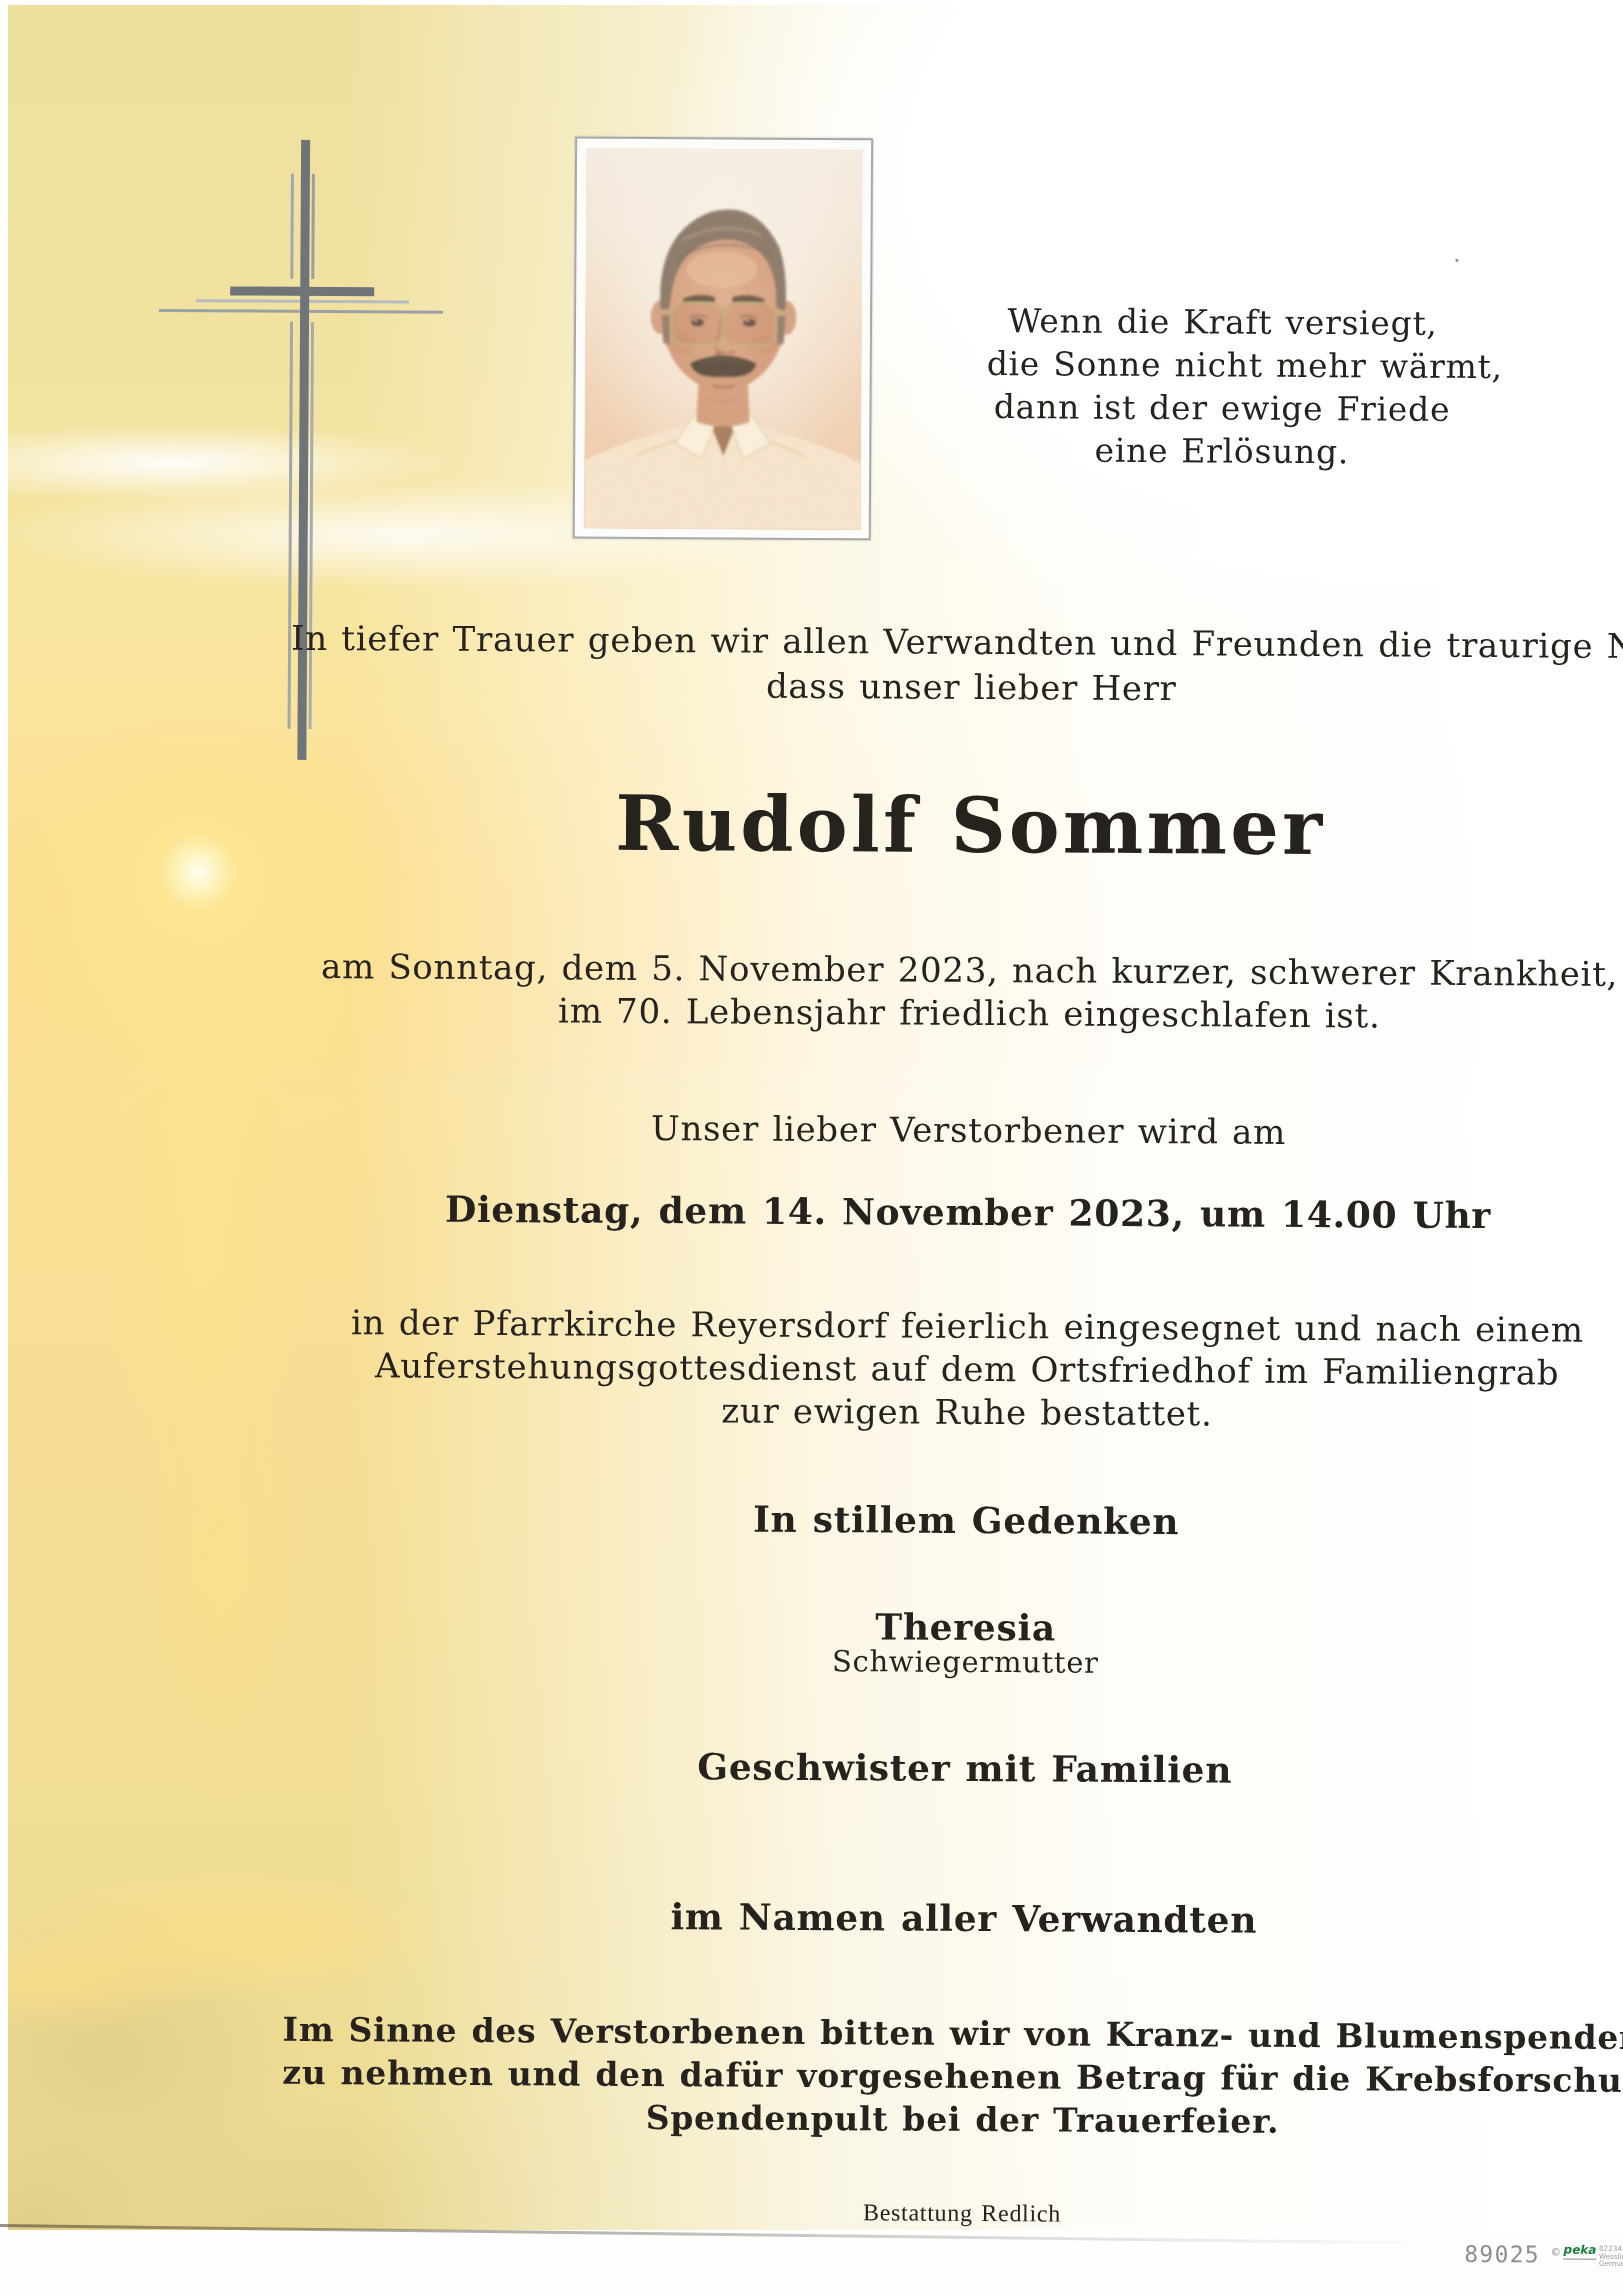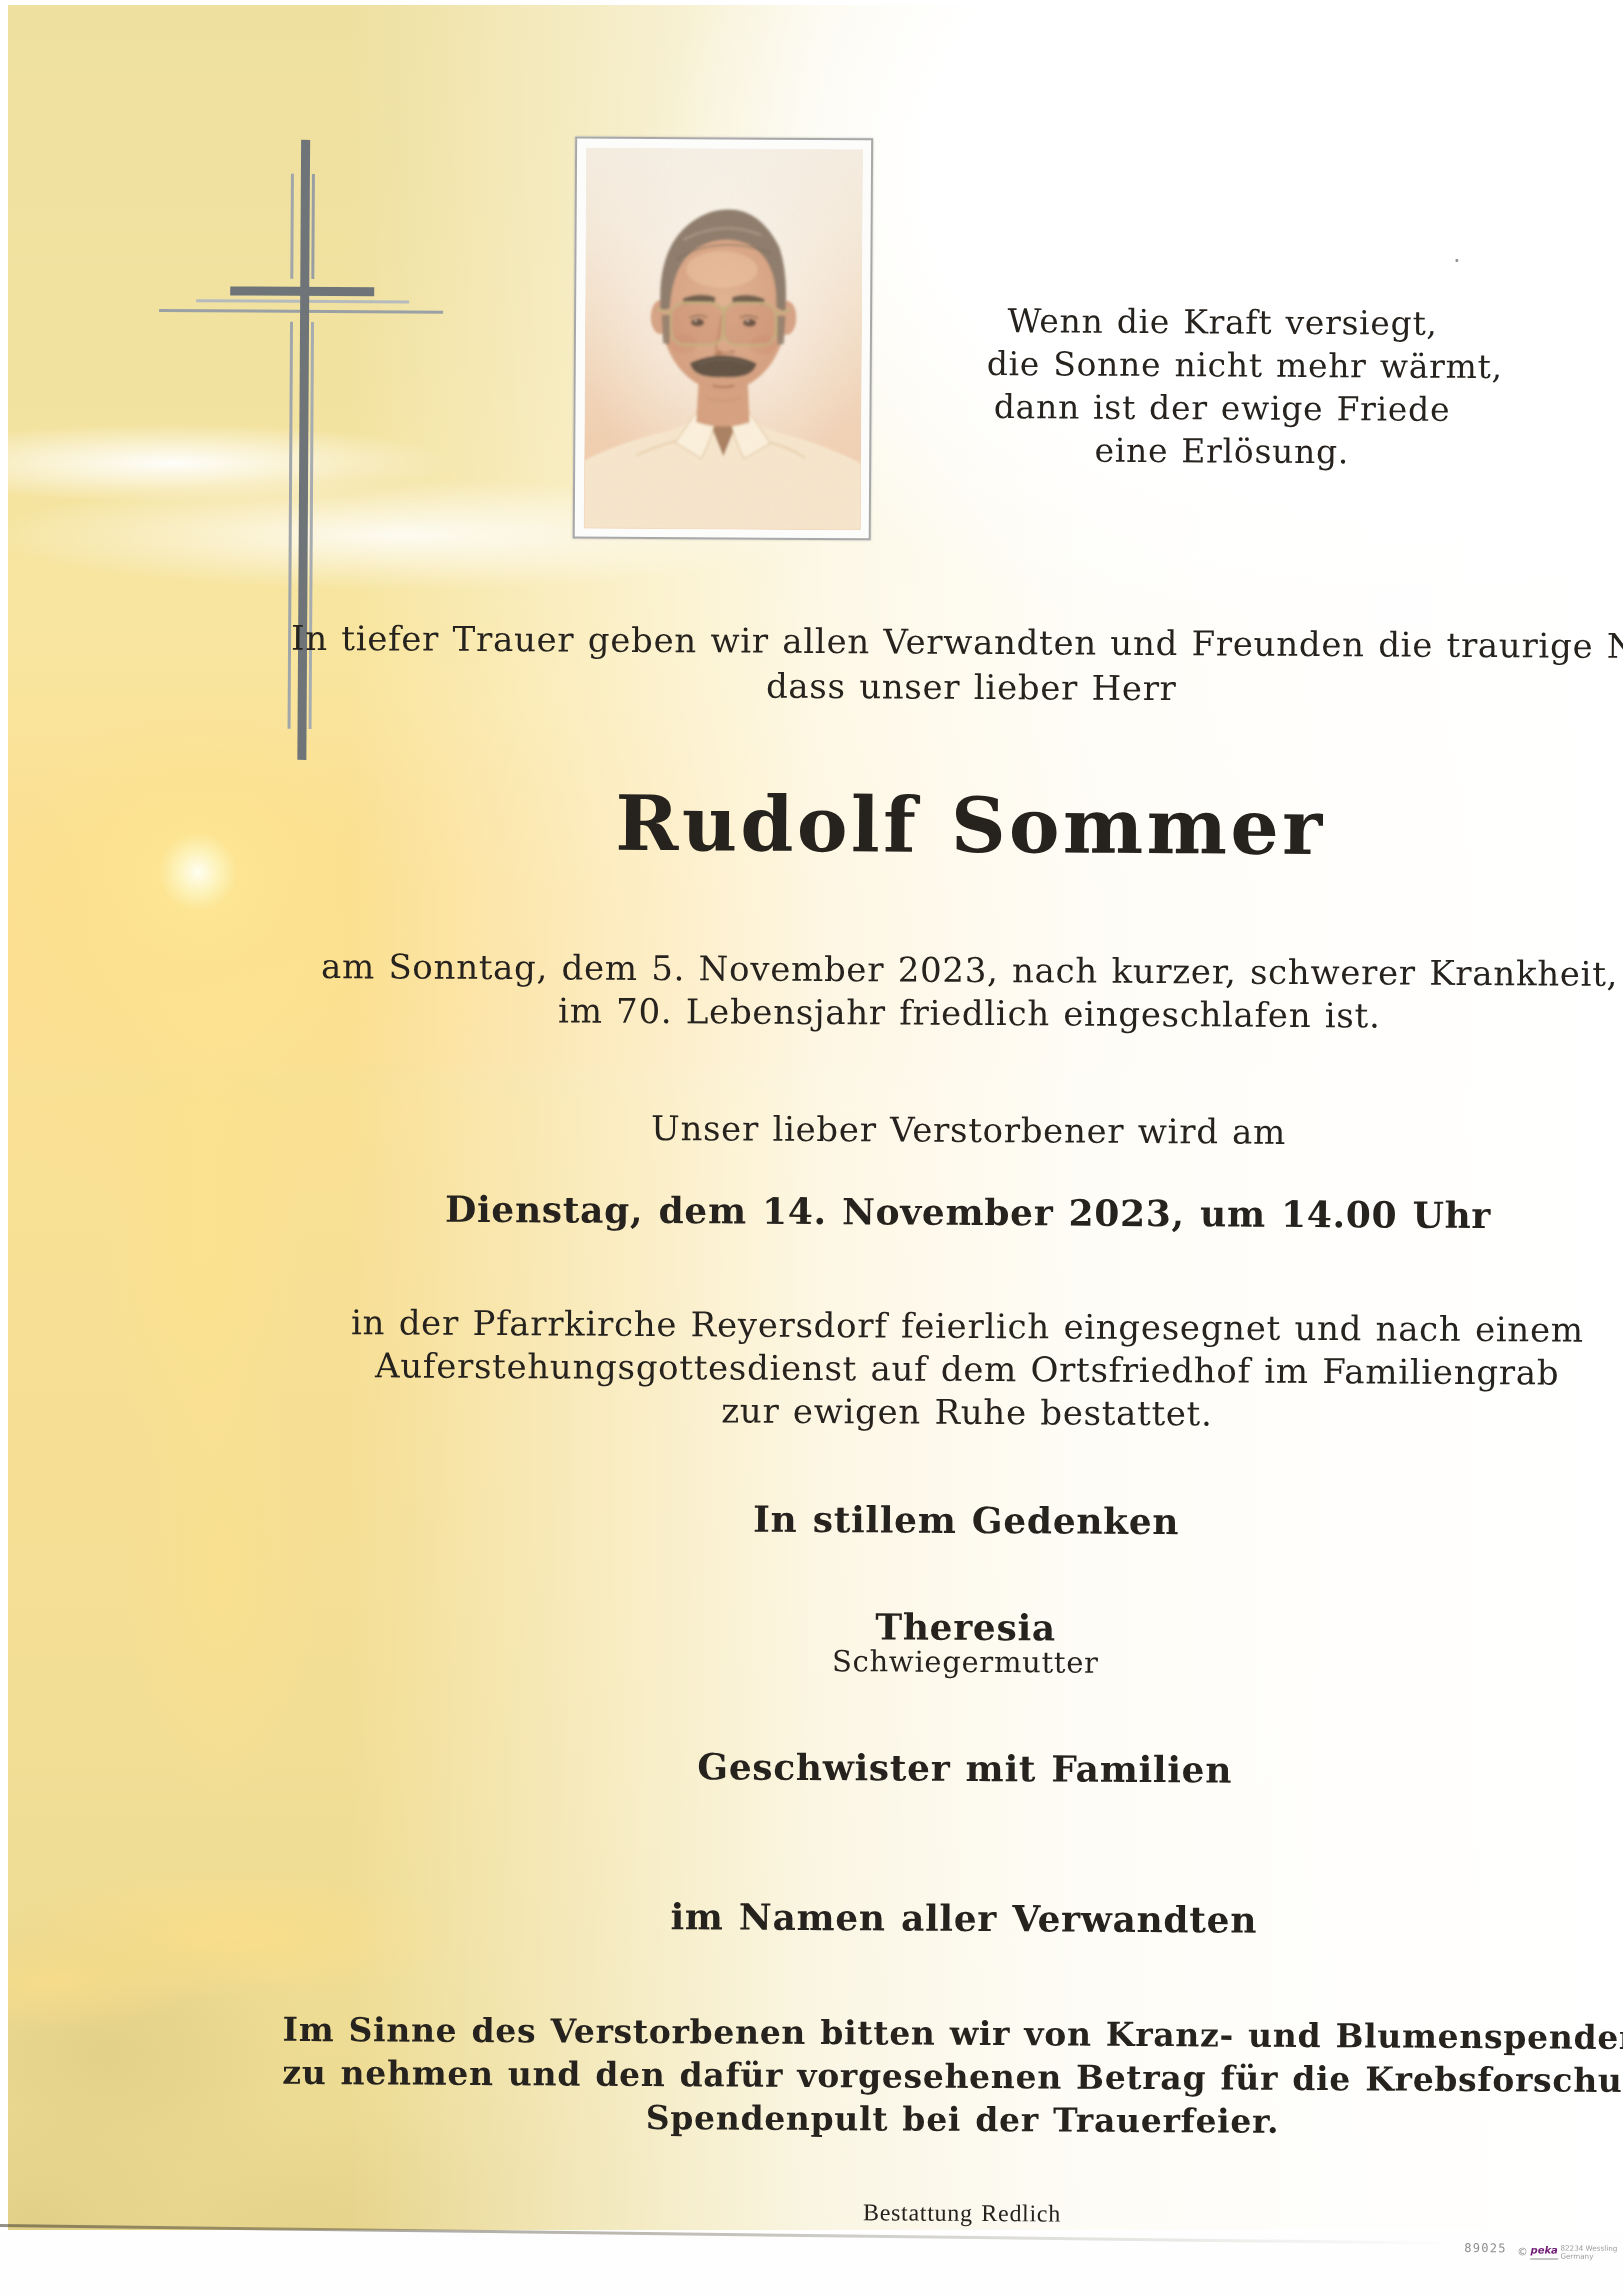--- a/index.html
+++ b/index.html
@@ -70,24 +70,24 @@
   .gedenken{top:1498px;font-size:36px;font-weight:bold;}
   .m1name{top:1605px;font-size:36px;font-weight:bold;}
   .m1rel{top:1644px;font-size:29px;}
   .m2{top:1746px;font-size:36px;font-weight:bold;}
   .m3{top:1896px;font-size:36px;font-weight:bold;}
   .donation{top:2011px;font-size:33px;line-height:43px;font-weight:bold;}
   .fhome{top:2199px;font-size:24px;font-family:"Liberation Serif",serif;letter-spacing:0.7px;}
 
   .print-mark{position:absolute;left:1471px;top:2237px;display:flex;align-items:flex-start;gap:10.5px;
     font-family:"DejaVu Sans",sans-serif;}
-  .order-no{font-family:"DejaVu Sans Mono",monospace;font-size:12px;color:#8e8e8e;letter-spacing:1.3px;}
+  .order-no{font-family:"DejaVu Sans Mono",monospace;font-size:23px;color:#8e8e8e;letter-spacing:1.3px;}
   .peka-group{display:flex;align-items:flex-start;gap:2.6px;margin-top:1.3px;}
   .copy-icon{font-size:10.5px;color:#8a8a8a;margin-top:2.6px;}
-  .peka-name{font-size:10px;font-weight:bold;font-style:italic;color:#701a75;border-bottom:1.3px solid #8a8a8a;line-height:15.7px;}
+  .peka-name{font-size:12px;font-weight:bold;font-style:italic;color:#15803d;border-bottom:1.3px solid #8a8a8a;line-height:15.7px;}
   .peka-addr{font-size:7.2px;color:#9a9a9a;line-height:7.9px;text-align:left;margin-top:1.3px;}
   .dust{position:absolute;left:1450px;top:255px;width:2.6px;height:3.3px;border-radius:50%;background:#6b6b6b;opacity:0.75;}
 </style>
 </head>
 <body>
 
 <div class="page">
 
   <div class="bg"></div>
   <div class="bottom-strip"></div>

